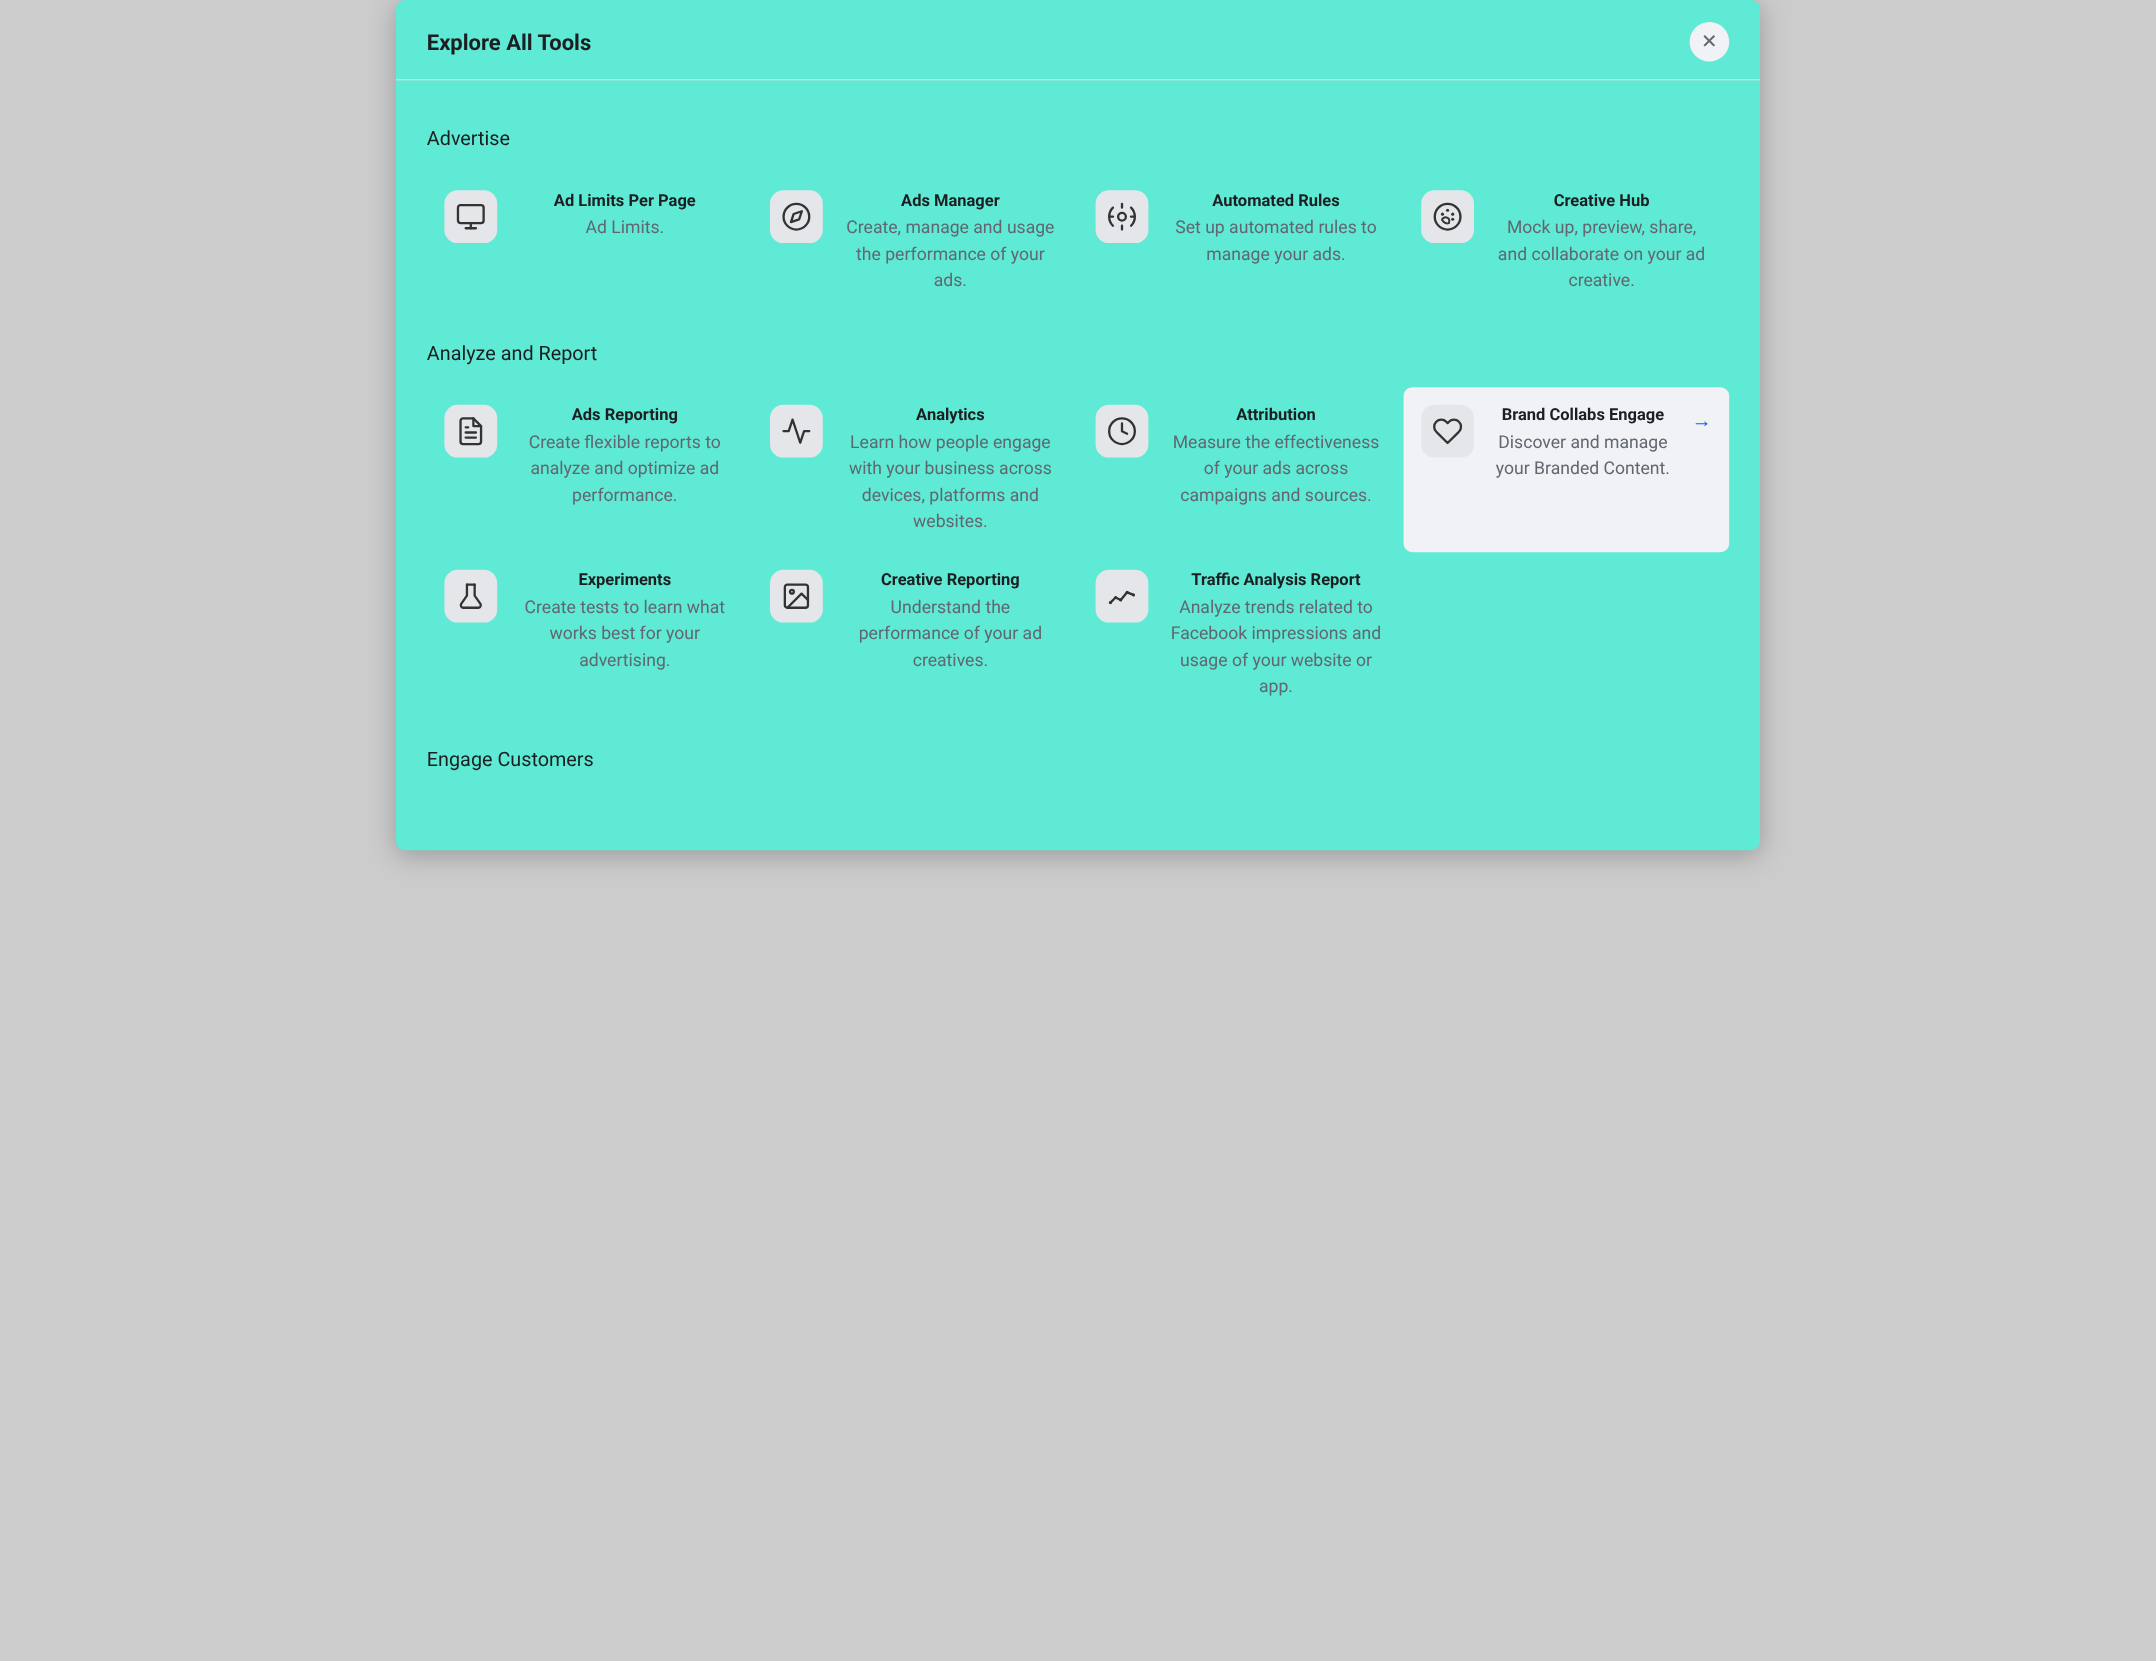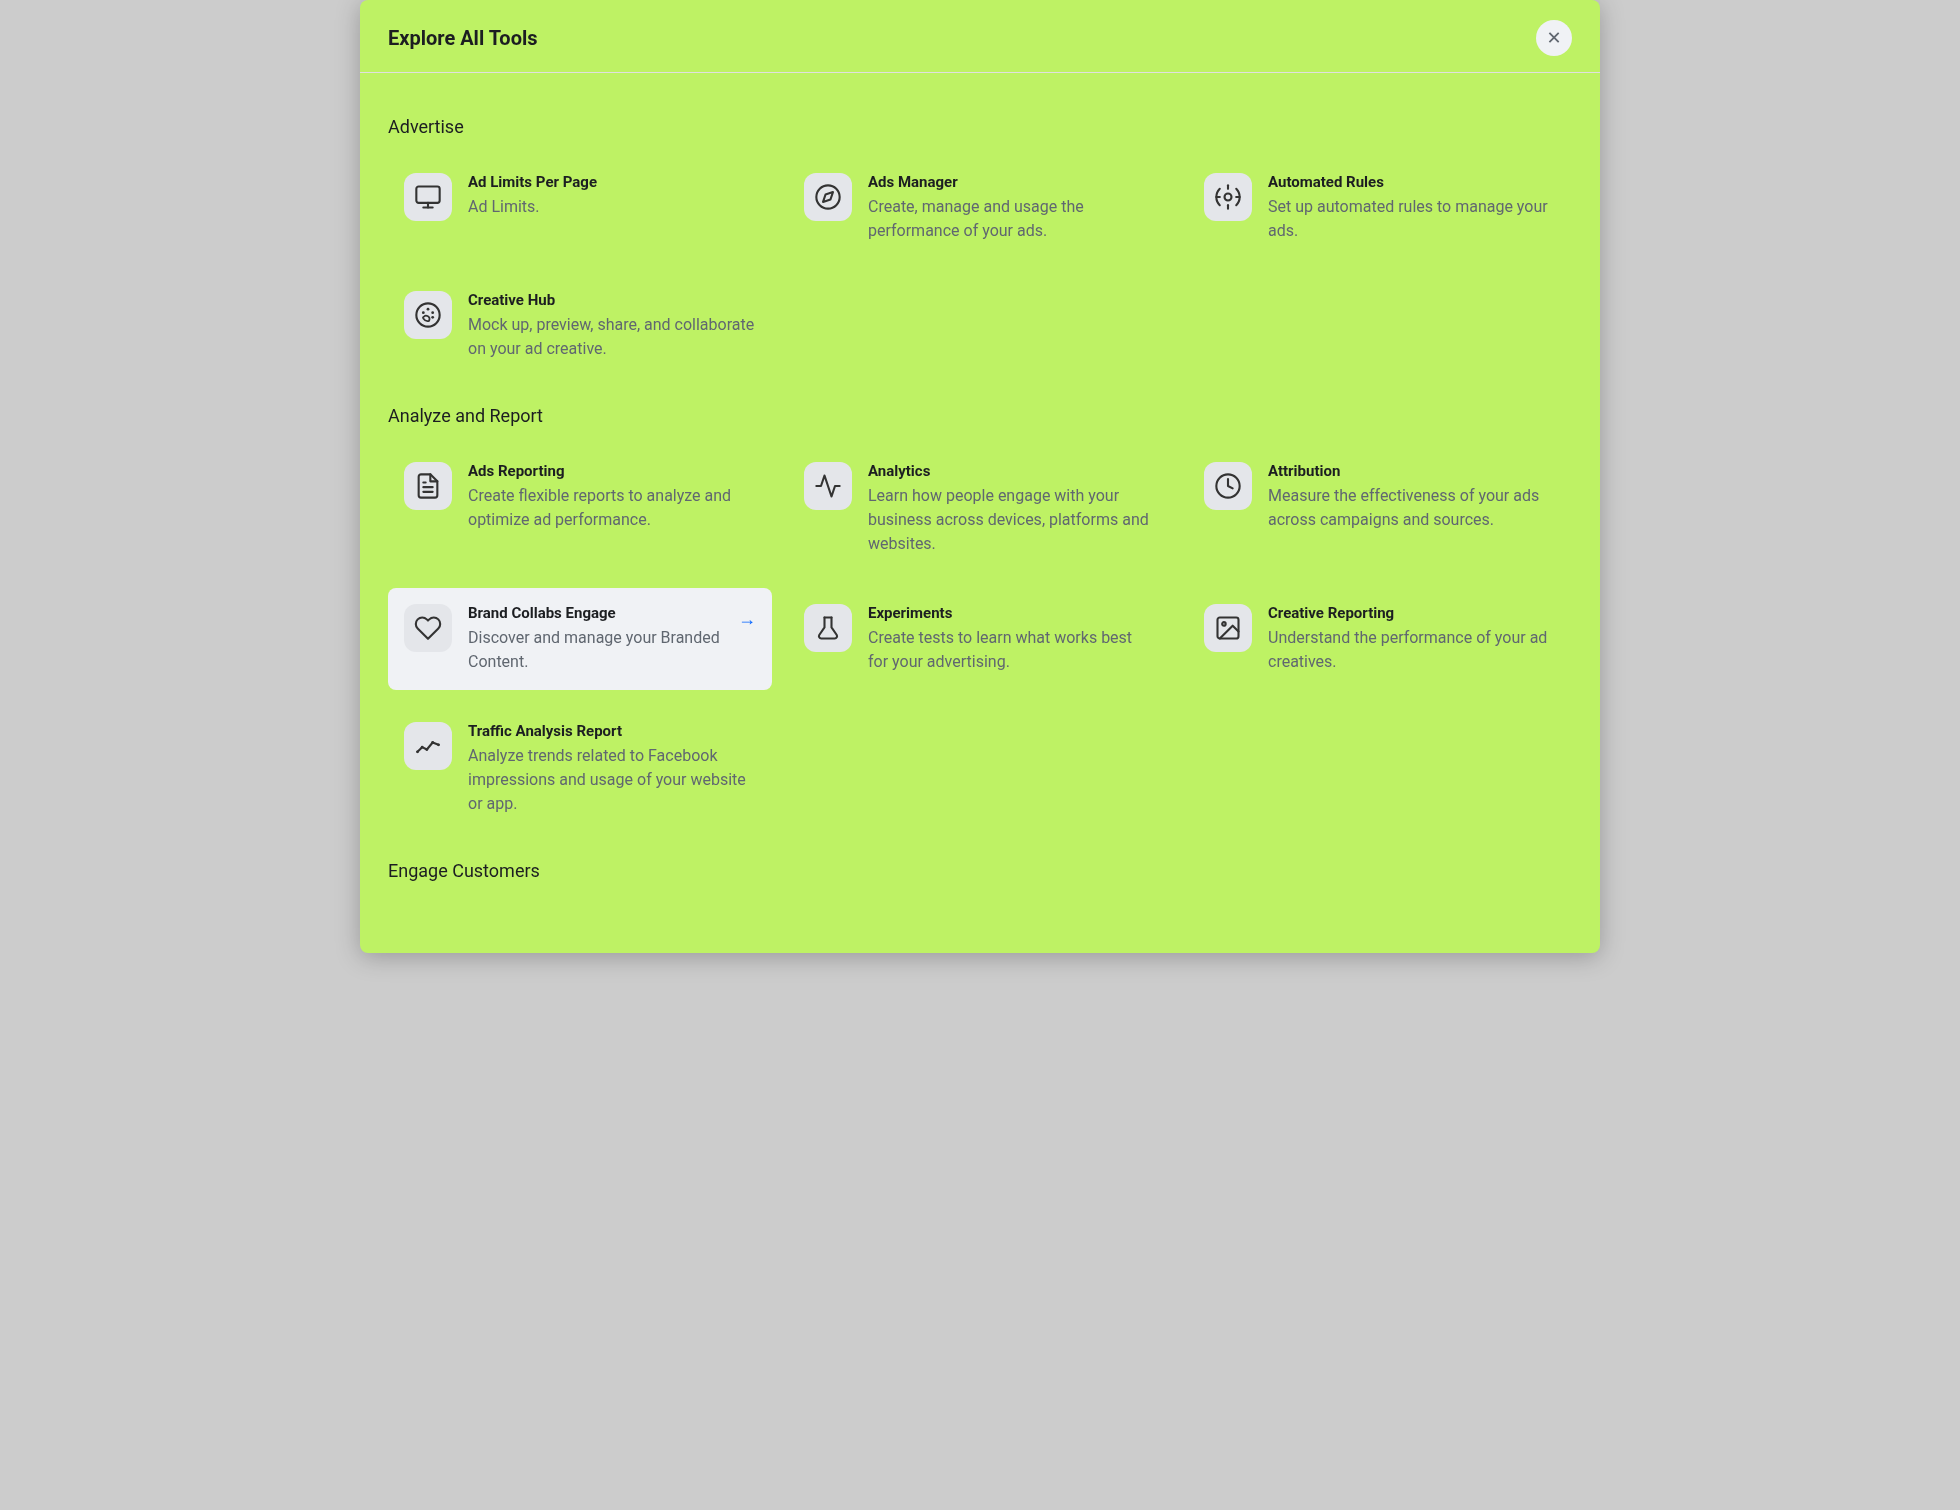--- a/index.html
+++ b/index.html
@@ -6,21 +6,21 @@
     body {
       font-family: -apple-system, BlinkMacSystemFont, 'Segoe UI', Roboto, Helvetica, Arial, sans-serif;
       background: #ccc;
       display: flex;
       justify-content: center;
       align-items: flex-start;
       min-height: 100vh;
     }
     .modal-overlay {
       width: 1240px;
-      background: #bef264;
+      background: #5eead4;
       border-radius: 8px;
       box-shadow: 0 4px 24px rgba(0,0,0,0.25);
       margin: 0 auto;
       position: relative;
       overflow: hidden;
     }
     .modal-header {
       display: flex;
       justify-content: space-between;
       align-items: center;
@@ -52,23 +52,24 @@
     }
     .section-title {
       font-size: 18px;
       font-weight: 400;
       color: #1c1e21;
       margin-bottom: 20px;
       margin-top: 19px;
     }
     .tools-grid {
       display: grid;
-      grid-template-columns: 1fr 1fr 1fr;
-      gap: 16px;
+      grid-template-columns: 1fr 1fr 1fr 1fr;
+      gap: 0;
       margin-bottom: 28px;
+      text-align: center;
     }
     .tool-item {
       display: flex;
       align-items: flex-start;
       gap: 16px;
       padding: 16px;
       border-radius: 8px;
       cursor: pointer;
       transition: background 0.15s;
     }

